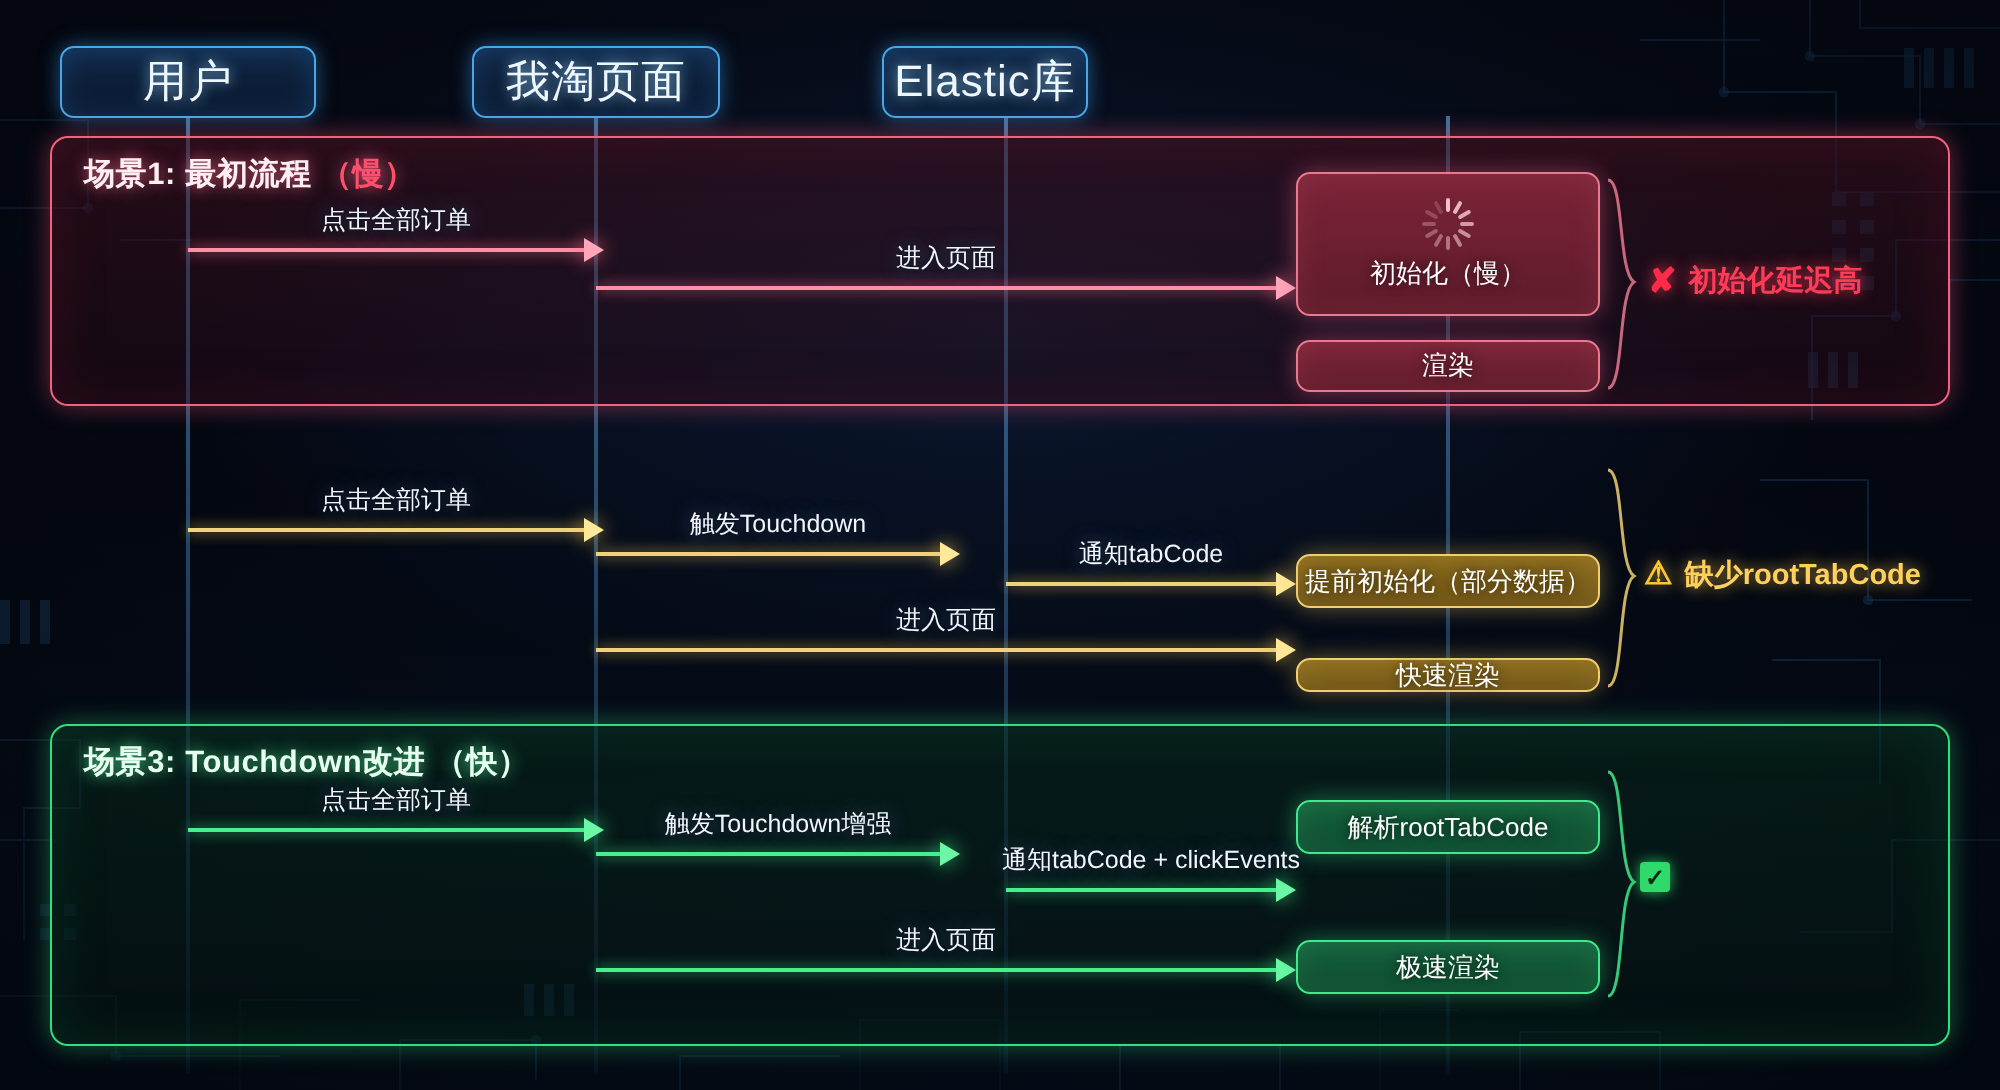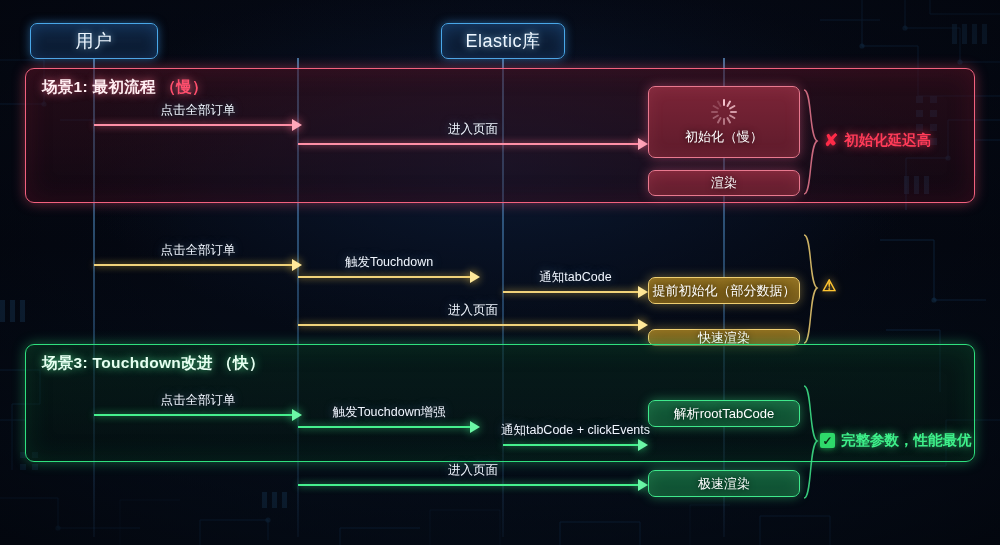--- a/index.html
+++ b/index.html
@@ -33,21 +33,21 @@
     position:absolute; width:2px; top:58px; bottom:8px;
     background: linear-gradient(180deg, rgba(110,190,255,.55) 0%, rgba(90,170,245,.30) 55%, rgba(80,160,240,.05) 100%);
   }
 
   
   .actor {
     position:absolute; top:23px; height:36px;
     display:flex; align-items:center; justify-content:center;
     border:1.6px solid #49a7e8; border-radius:7px;
     background: linear-gradient(180deg, rgba(17,42,74,.92), rgba(10,24,46,.92));
-    color:#eef7ff; font-size:18px; letter-spacing:.5px;
+    color:#eef7ff; font-size:22px; letter-spacing:.5px;
     box-shadow: 0 0 10px rgba(56,150,226,.55), inset 0 0 14px rgba(40,110,180,.35);
     text-shadow: 0 0 7px rgba(150,215,255,.85);
     white-space:nowrap;
   }
 
   
   .panel {
     position:absolute; left:25px; right:25px;
     border-radius:9px; border-width:1.7px; border-style:solid;
   }
@@ -210,21 +210,22 @@
 </div>
 
 <div id="stage">
 
   <div class="lifeline" style="left:93px"></div>
   <div class="lifeline" style="left:297px"></div>
   <div class="lifeline" style="left:502px"></div>
   <div class="lifeline" style="left:723px"></div>
 
   <div class="actor" style="left:30px;width:128px">用户</div>
-  <div class="actor" style="left:441px;width:124px">Elastic库</div>
+  <div class="actor" style="left:236px;width:124px">我淘页面</div>
+  <div class="actor" style="left:441px;width:103px">Elastic库</div>
 
   <div class="panel p1" style="top:68px;height:135px">
     <div class="panel-title"><span>场景1:  最初流程 </span><span class="tag">（慢）</span></div>
   </div>
 
   <div class="msg m1" style="left:94px;width:208px;top:124px">
     <div class="line"></div>
     <div class="head"></div>
     <div class="lbl">点击全部订单</div>
   </div>
@@ -302,23 +303,24 @@
   </div>
 
   <div class="brace" style="left:803px;top:233px">
     <svg width="16" height="112" viewBox="0 0 16 112">
       <path d="M1 2 C9 2 6 50 14 55 C6 60 9 110 1 110" fill="none" stroke="#f0cf72" stroke-width="1.5" opacity=".85"></path>
     </svg>
   </div>
 
   <div class="verdict v2" style="left:822px;top:278px">
     <span class="vicon warn">⚠</span>
-  </div>
-
-  <div class="panel p3" style="top:344px;height:118px">
+    <span>缺少rootTabCode</span>
+  </div>
+
+  <div class="panel p3" style="top:362px;height:161px">
     <div class="panel-title"><span>场景3:  Touchdown改进 </span><span class="tag">（快）</span></div>
   </div>
 
   <div class="msg m3" style="left:94px;width:208px;top:414px">
     <div class="line"></div>
     <div class="head"></div>
     <div class="lbl">点击全部订单</div>
   </div>
 
   <div class="msg m3" style="left:298px;width:182px;top:426px">
@@ -349,16 +351,15 @@
   </div>
 
   <div class="brace" style="left:803px;top:384px">
     <svg width="16" height="116" viewBox="0 0 16 116">
       <path d="M1 2 C9 2 6 52 14 57 C6 62 9 114 1 114" fill="none" stroke="#3fe98c" stroke-width="1.5" opacity=".85"></path>
     </svg>
   </div>
 
   <div class="verdict v3" style="left:820px;top:431px">
     <span class="vicon check">✓</span>
-    <span>完整参数，性能最优</span>
   </div>
 
 </div>
 
 </body></html>

